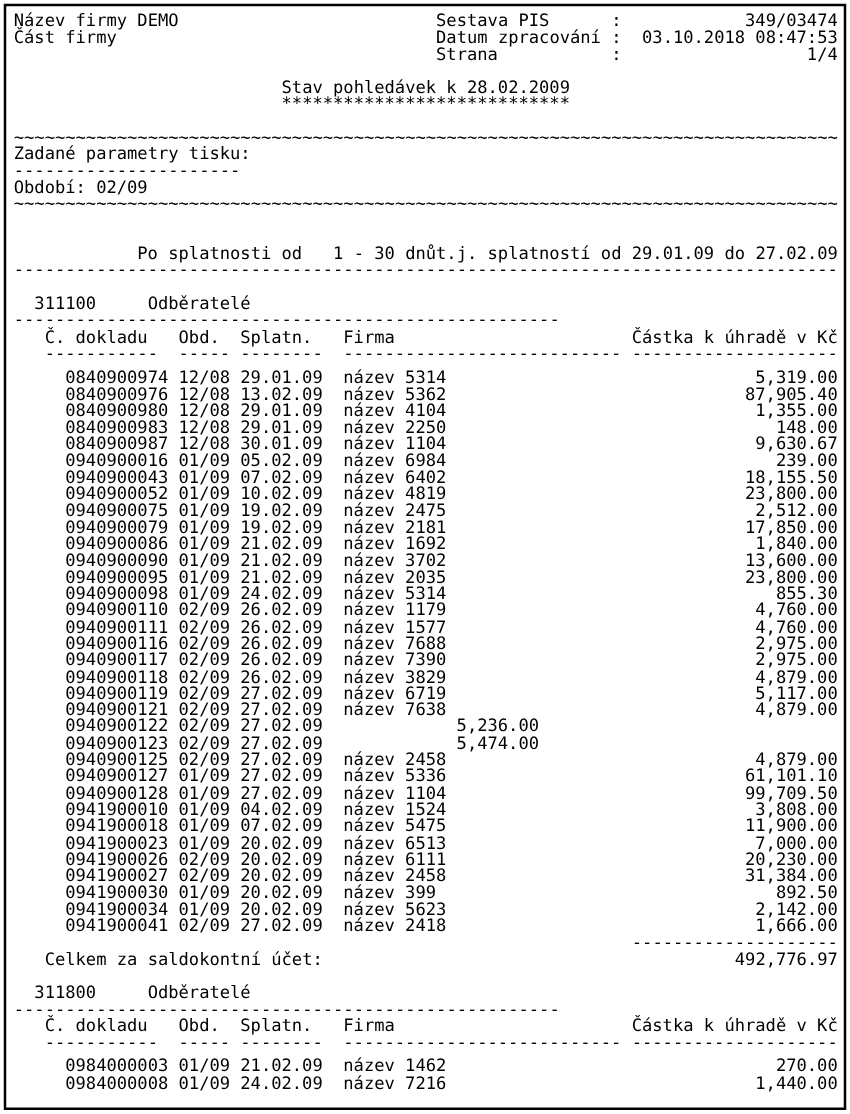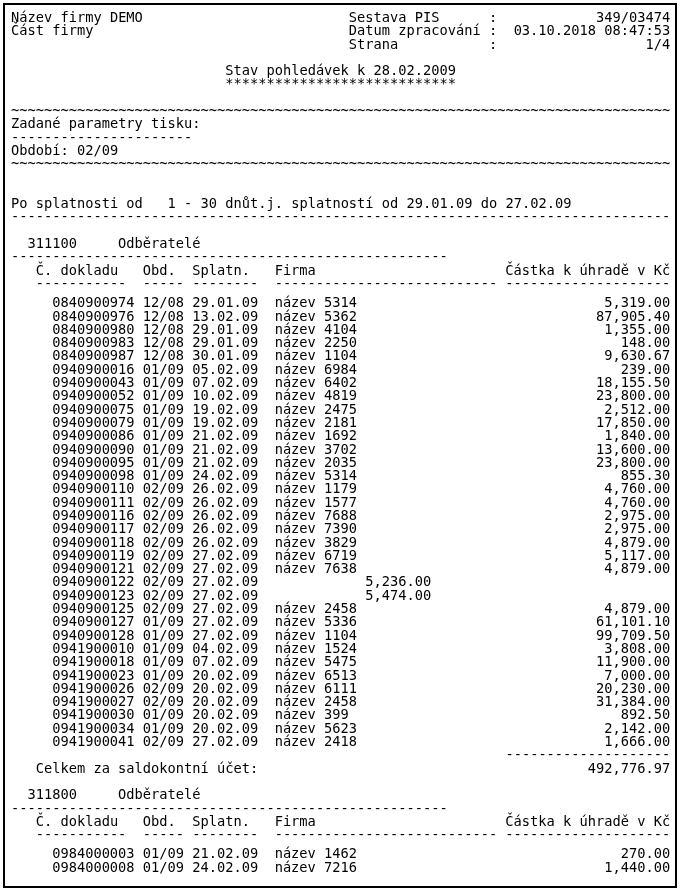--- a/index.html
+++ b/index.html
@@ -18,21 +18,21 @@
   .hdr-left{flex:1;}
   .hdr-right{width:39ch;}
   .meta-row{display:flex;white-space:pre;}
   .m-label{width:17ch;}
   .m-colon{width:2ch;}
   .m-value{width:20ch;text-align:right;}
   
   .pline{display:flex;white-space:pre;}
   .pv{margin-left:1ch;}
   
-  .range{display:flex;justify-content:flex-start;width:80ch;white-space:pre;}
+  .range{display:flex;justify-content:flex-end;width:80ch;white-space:pre;}
   
   .sect-head{display:flex;white-space:pre;padding-left:2ch;align-items:center;}
   .sect-name{margin-left:5ch;}
   .tbl{padding-left:3ch;}
   .trow{display:flex;white-space:pre;}
   .cd{width:12ch;}
   .co{width:5ch;margin-left:1ch;}
   .cs{width:8ch;margin-left:1ch;}
   .cf{width:27ch;margin-left:2ch;}
   .ca{width:21ch;text-align:right;}

